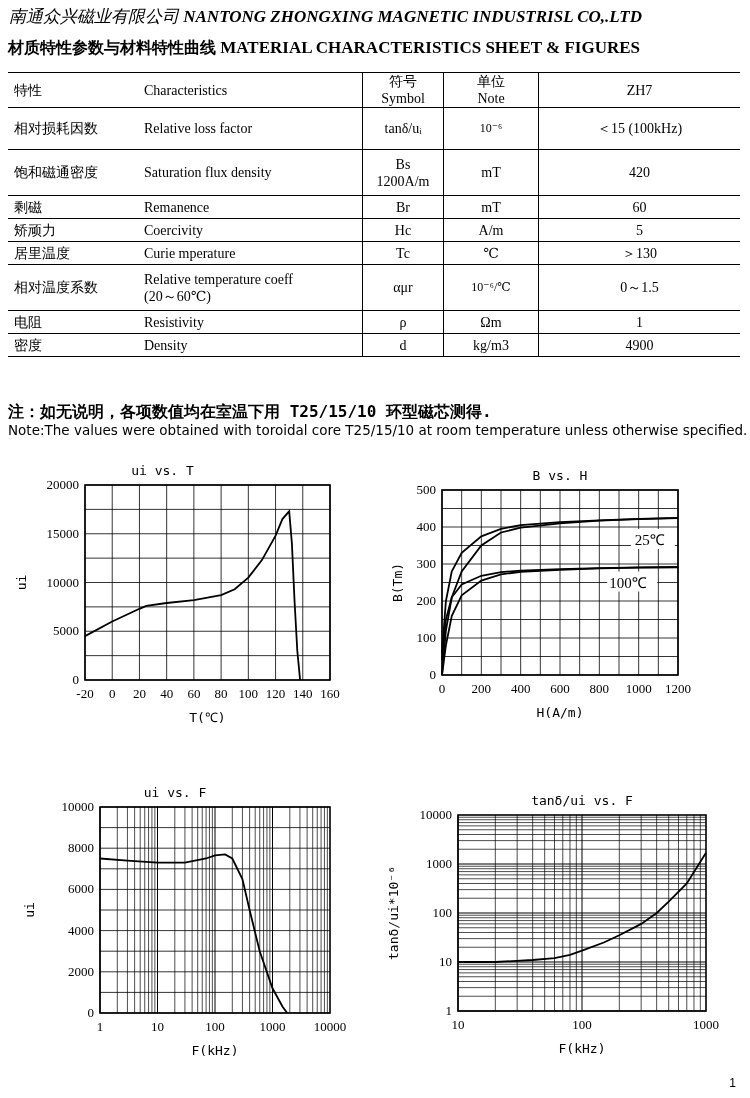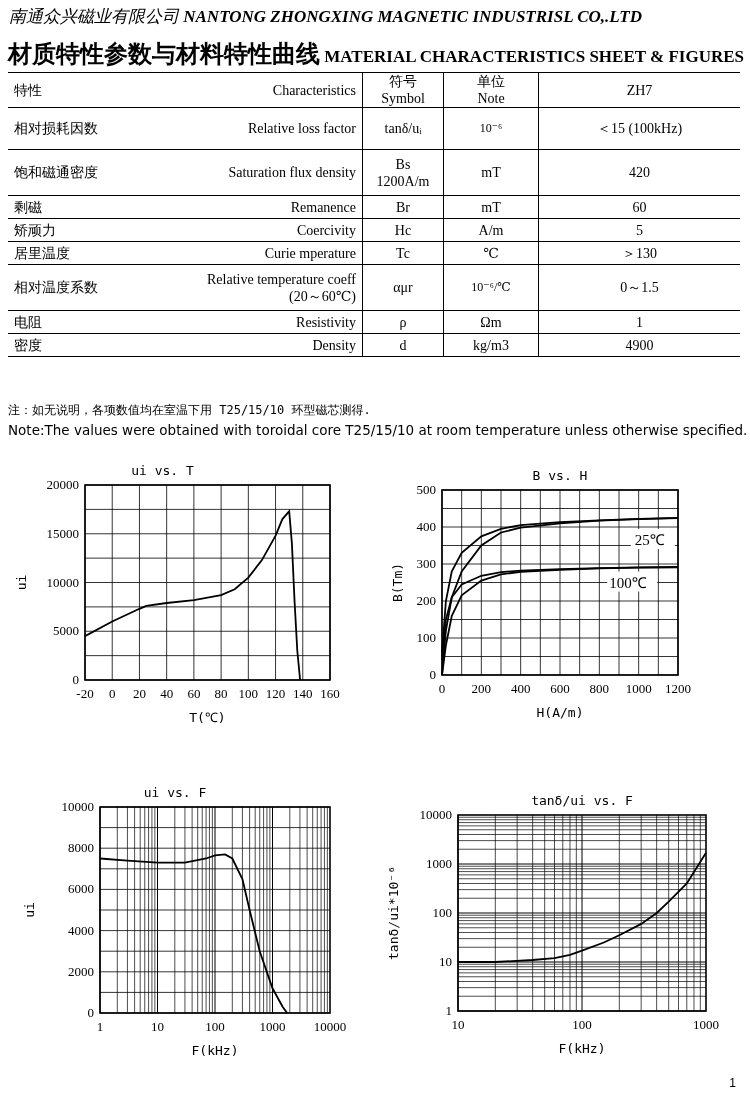--- a/index.html
+++ b/index.html
@@ -1,28 +1,28 @@
 <!DOCTYPE html>
 <html><head>
 <meta charset="utf-8">
 <style>
   html,body{margin:0;padding:0;background:#fff;}
   body{width:750px;height:1098px;position:relative;overflow:hidden;font-family:"Liberation Serif","DejaVu Serif",serif;color:#000;}
   .hdr1{position:absolute;left:9px;top:5px;font-size:17px;font-style:italic;font-weight:bold;white-space:nowrap;}
   .hdr1 .cn{font-weight:normal;}
   .hdr2{position:absolute;left:8px;top:38px;font-size:17px;font-weight:bold;white-space:nowrap;}
-  .hdr2 .cn{font-size:24px;}
+  .hdr2 .cn{font-size:16px;}
   table.spec{position:absolute;left:8px;top:72px;width:732px;border-collapse:collapse;font-size:14px;}
   table.spec td{border-top:1px solid #000;border-bottom:1px solid #000;padding:0 6px;height:22px;line-height:17px;}
   table.spec td.c{text-align:center;border-left:1px solid #000;}
   table.spec td.cn{width:118px;}
-  table.spec td.en{width:212px;text-align:right;}
+  table.spec td.en{width:212px;}
   table.spec td.sym{width:68px;}
   table.spec td.unit{width:82px;}
-  .note1{position:absolute;left:8px;top:402px;font-size:12px;font-family:"DejaVu Sans Mono",monospace;white-space:nowrap;}
+  .note1{position:absolute;left:8px;top:402px;font-size:16px;font-family:"DejaVu Sans Mono",monospace;white-space:nowrap;font-weight:bold;}
   .note2{position:absolute;left:8px;top:422px;font-size:13.5px;font-family:"DejaVu Sans","Liberation Sans",sans-serif;white-space:nowrap;}
   .chart{position:absolute;}
   .chart svg{display:block;}
   .pagenum{position:absolute;right:14px;bottom:8px;font-size:12px;font-family:"Liberation Sans",sans-serif;}
 </style>
 </head>
 <body>
 
 <div class="hdr1">
   <span class="cn">南通众兴磁业有限公司</span>

